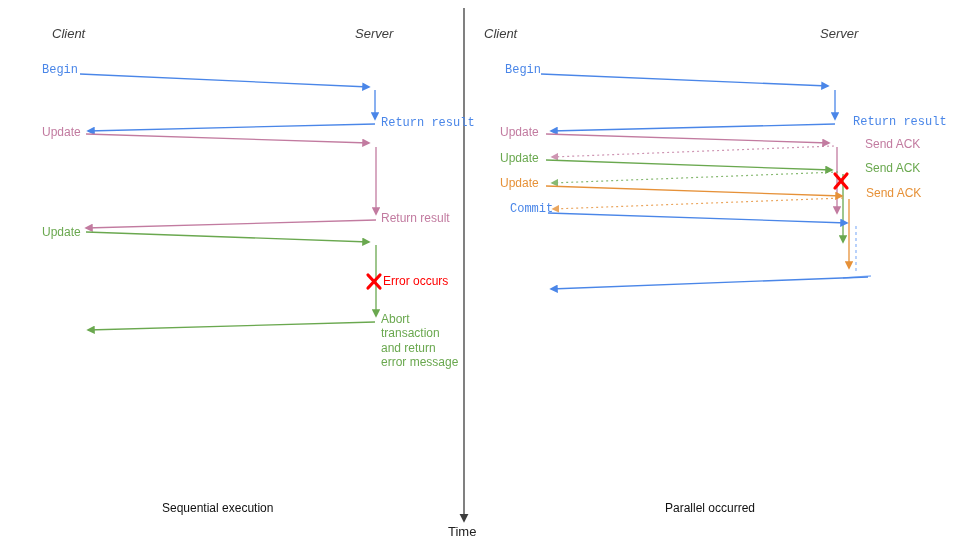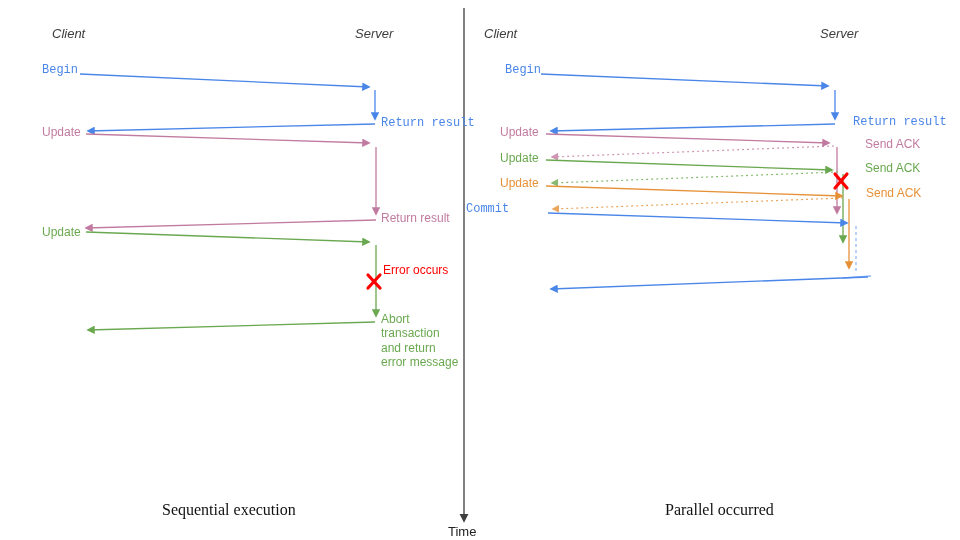--- a/index.html
+++ b/index.html
@@ -5,21 +5,21 @@
   html,body{margin:0;padding:0;background:#ffffff;}
   .stage{
     position:relative;width:960px;height:540px;background:#ffffff;overflow:hidden;
     font-family:"Liberation Sans","DejaVu Sans",sans-serif;
     padding-left:14px;
   }
   .stage svg{position:absolute;left:0;top:0;}
   .lbl{position:absolute;font-size:12px;line-height:14.3px;white-space:nowrap;}
   .lbl.wrap{white-space:normal;}
   .hdr{position:absolute;font-size:13px;font-style:italic;color:#3d3d3d;}
-  .caption{position:absolute;font-size:16px;color:#111111;font-family:Liberation Serif, serif;}
+  .caption{position:absolute;font-size:12px;color:#111111;}
   .time-lbl{position:absolute;font-size:13px;color:#222222;}
   .c-blue{color:var(--c-blue);font-family:Liberation Mono, monospace;}
   .c-pink{color:var(--c-pink);}
   .c-green{color:var(--c-green);}
   .c-orange{color:var(--c-orange);}
   .c-red{color:var(--c-red);}
   .sk-blue{stroke:var(--c-blue);}
   .sk-lightblue{stroke:var(--c-lightblue);}
   .sk-pink{stroke:var(--c-pink);}
   .sk-green{stroke:var(--c-green);}
@@ -108,33 +108,33 @@
   </svg>
 
   <div class="hdr" style="left:52px;top:26px;">Client</div>
   <div class="hdr" style="left:355px;top:26px;">Server</div>
 
   <div class="lbl c-blue" style="left:42px;top:63px;">Begin</div>
   <div class="lbl c-blue" style="left:381px;top:116px;">Return result</div>
   <div class="lbl c-pink" style="left:42px;top:125px;">Update</div>
   <div class="lbl c-pink" style="left:381px;top:211px;">Return result</div>
   <div class="lbl c-green" style="left:42px;top:225px;">Update</div>
-  <div class="lbl c-red" style="left:383px;top:263px;text-align:right;">Error occurs</div>
+  <div class="lbl c-red" style="left:383px;top:274px;text-align:right;">Error occurs</div>
   <div class="lbl wrap c-green" style="left:381px;top:312px;width:82px;">Abort transaction and return error message</div>
 
   <div class="hdr" style="left:484px;top:26px;">Client</div>
   <div class="hdr" style="left:820px;top:26px;">Server</div>
 
   <div class="lbl c-blue" style="left:505px;top:63px;">Begin</div>
   <div class="lbl c-blue" style="left:853px;top:115px;">Return result</div>
   <div class="lbl c-pink" style="left:500px;top:125px;">Update</div>
   <div class="lbl c-pink" style="left:865px;top:137px;">Send ACK</div>
   <div class="lbl c-green" style="left:500px;top:151px;">Update</div>
   <div class="lbl c-green" style="left:865px;top:161px;">Send ACK</div>
   <div class="lbl c-orange" style="left:500px;top:176px;">Update</div>
   <div class="lbl c-orange" style="left:866px;top:186px;">Send ACK</div>
-  <div class="lbl c-blue" style="left:466px;top:202px;">Commit</div>
+  <div class="lbl c-blue" style="left:510px;top:202px;">Commit</div>
 
   <div class="caption" style="left:162px;top:501px;">Sequential execution</div>
   <div class="caption" style="left:665px;top:501px;">Parallel occurred</div>
   <div class="time-lbl" style="left:448px;top:524px;">Time</div>
 
 </div>
 
 </body></html>

